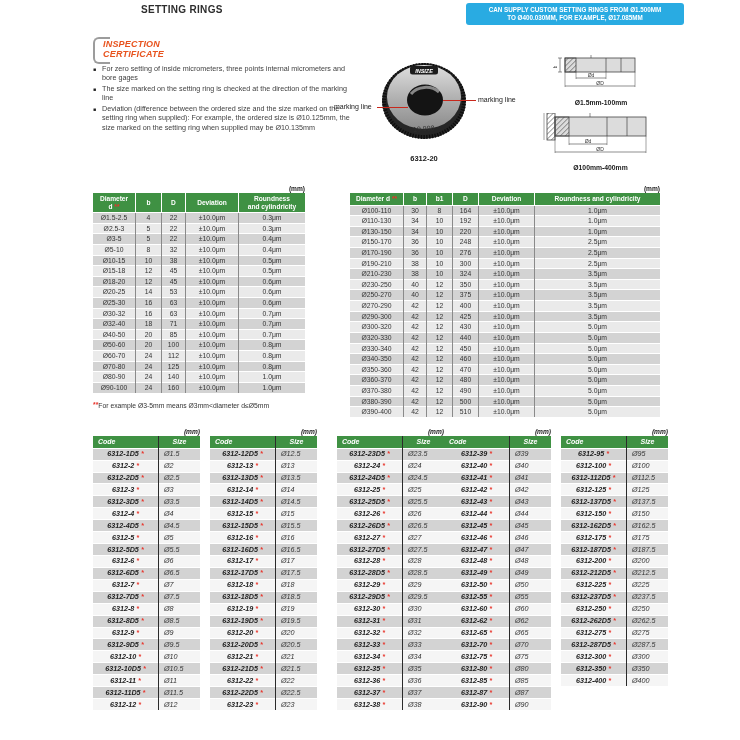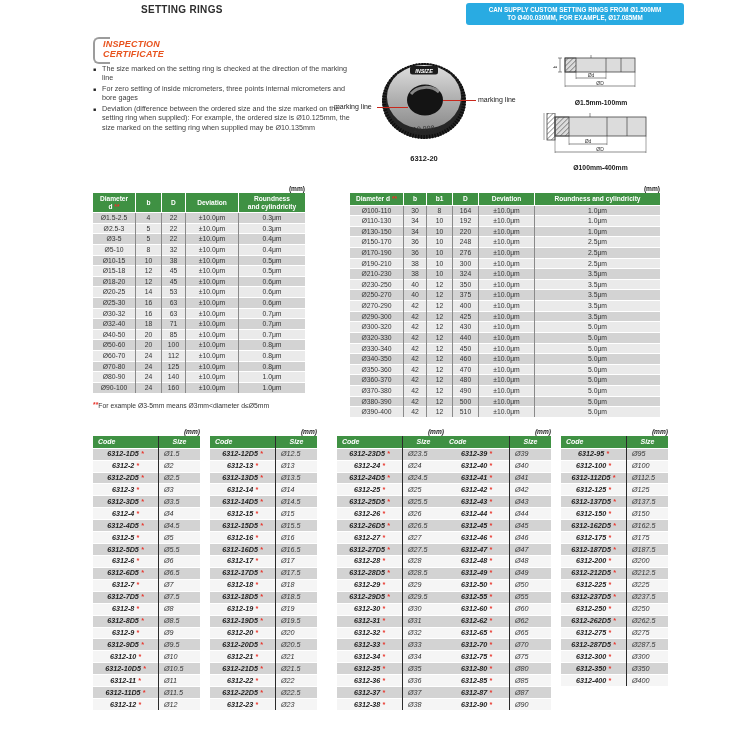--- a/index.html
+++ b/index.html
@@ -86,22 +86,22 @@
 
   <div class="cert-logo">
     <span class="cert-bracket"></span>
     <span class="cert-text">
       <span>INSPECTION</span>
       <span>CERTIFICATE</span>
     </span>
   </div>
 
   <ul class="bullets">
+    <li>For zero setting of inside micrometers, three points internal micrometers and bore gages</li>
     <li>The size marked on the setting ring is checked at the direction of the marking line</li>
-    <li>For zero setting of inside micrometers, three points internal micrometers and bore gages</li>
     <li>Deviation (difference between the ordered size and the size marked on the setting ring when supplied): For example, the ordered size is Ø10.125mm, the size marked on the setting ring when supplied may be Ø10.135mm</li>
   </ul>
 
   <div class="ring">
     <svg style="position:absolute;left:46px;top:0;" width="92" height="96" viewBox="0 0 92 96">
       <defs>
         <linearGradient id="face" x1="0" y1="0" x2="0" y2="1">
           <stop offset="0" stop-color="#dedede"></stop>
             <stop offset="0.55" stop-color="#aeaeae"></stop>
             <stop offset="1" stop-color="#8c8c8c"></stop>

